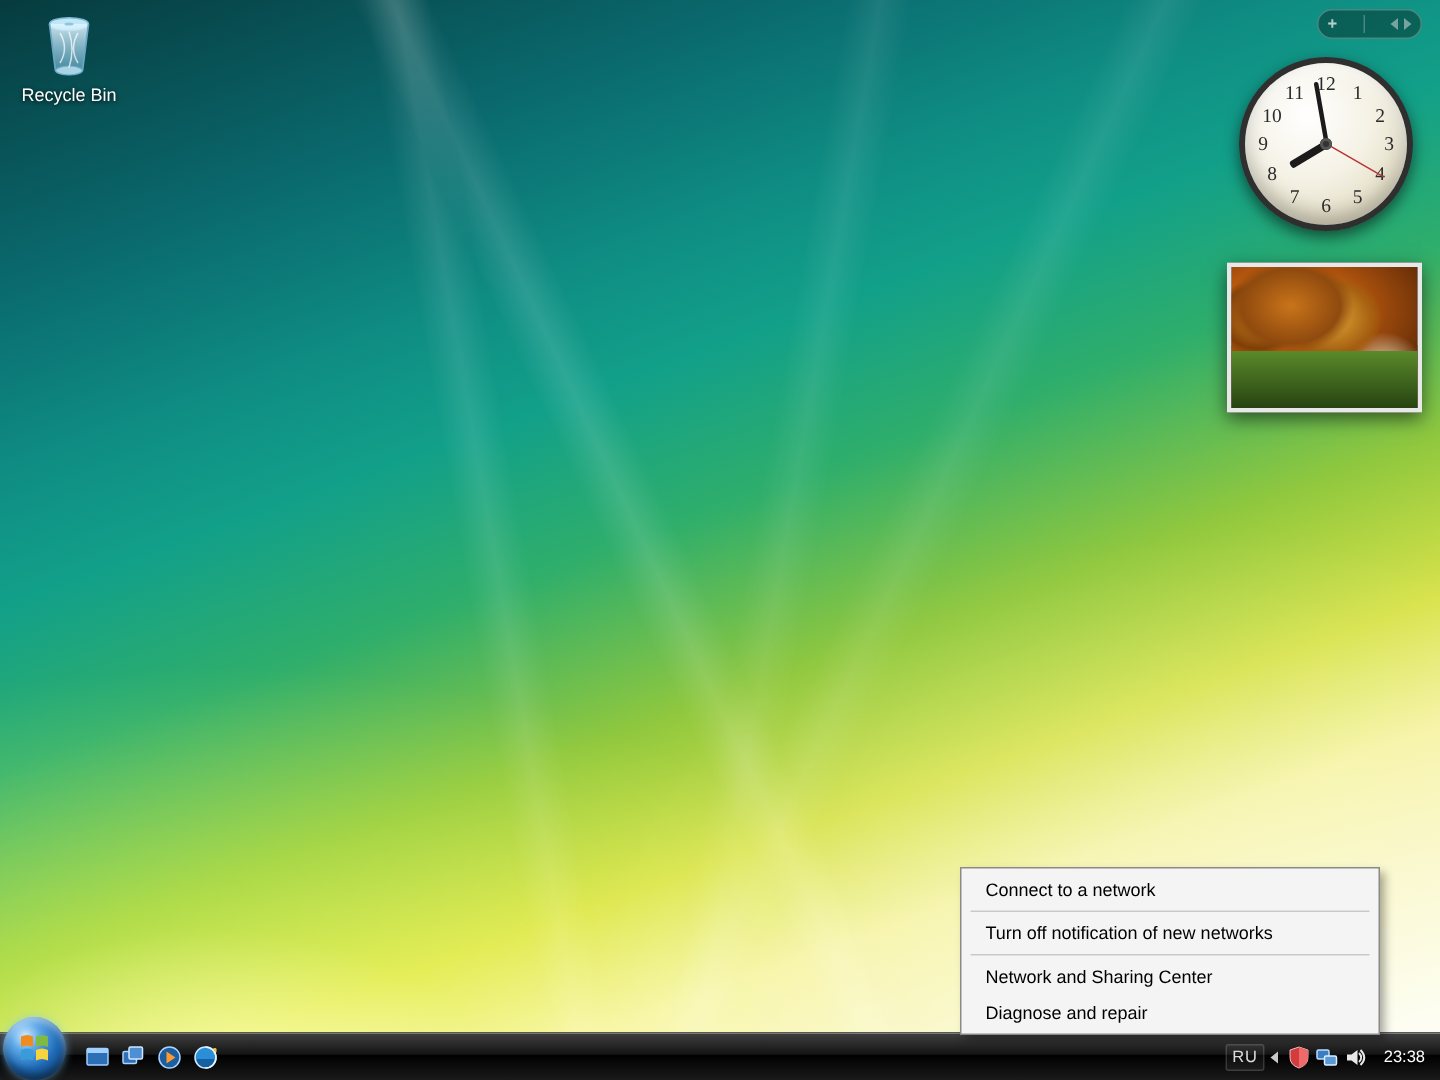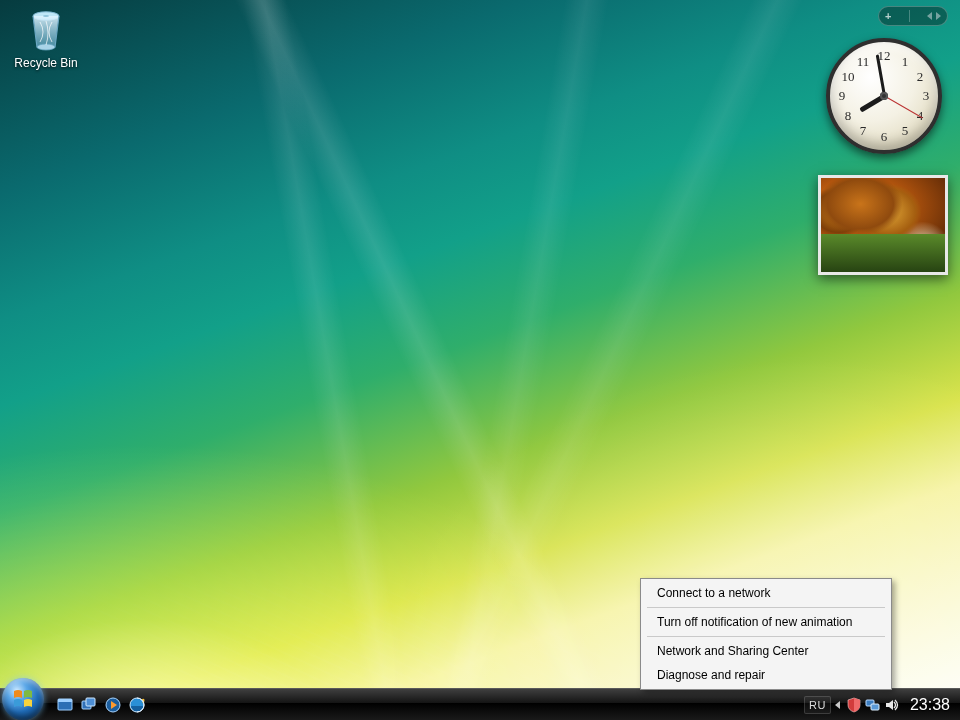--- a/index.html
+++ b/index.html
@@ -149,21 +149,21 @@
       radial-gradient(60px 45px at 45% 45%, #c9741a 0%, #8f4a0e 55%, rgba(0,0,0,0) 70%),
       radial-gradient(45px 38px at 70% 55%, #e2a838 0%, #a55f10 60%, rgba(0,0,0,0) 75%),
       radial-gradient(40px 34px at 25% 55%, #d98a1c 0%, #7d3e08 60%, rgba(0,0,0,0) 75%);
     filter: blur(.4px);
   }
 
   
   .context-menu {
     position:absolute;
     left: 640px; top: 578px;
-    width: 252px;
+    width: 280px;
     background: #f4f4f4;
     border: 1px solid #8a8a8a;
     box-shadow: 3px 3px 6px rgba(0,0,0,.35);
     color:#000;
     padding: 2px;
     box-sizing: border-box;
     z-index: 50;
   }
   .context-menu .gutter {
     position:absolute; left:2px; top:2px; bottom:2px; width:2px;
@@ -224,21 +224,21 @@
     padding:2px 4px; border:1px solid rgba(255,255,255,.15);
     border-radius:2px; background:rgba(255,255,255,.05);
   }
   .tray-icons { display:flex; align-items:center; gap:3px; }
   .tray-icon { width:16px;height:16px; display:flex;align-items:center;justify-content:center; }
   .tray-arrow {
     width:0;height:0;margin-right:2px;
     border-top:4px solid transparent;border-bottom:4px solid transparent;border-right:5px solid #c8c8c8;
   }
   .clock {
-    font-size:16px; color:#fff; padding:0 4px 0 6px;
+    font-size:11px; color:#fff; padding:0 4px 0 6px;
     text-shadow: 0 1px 1px #000;
   }
 
   
   svg { display:block; }
 </style>
 </head>
 <body>
 
 <div class="desktop">
@@ -296,21 +296,21 @@
   <div class="slideshow-gadget">
     <div class="slideshow-img">
       <div class="tree"></div>
     </div>
   </div>
 
   <div class="context-menu">
     <div class="gutter"></div>
     <div class="item">Connect to a network</div>
     <hr>
-    <div class="item">Turn off notification of new animation</div>
+    <div class="item">Turn off notification of new networks</div>
     <hr>
     <div class="item">Network and Sharing Center</div>
     <div class="item">Diagnose and repair</div>
   </div>
 
 </div>
 
 <div class="taskbar">
 
   <div class="start-orb">

